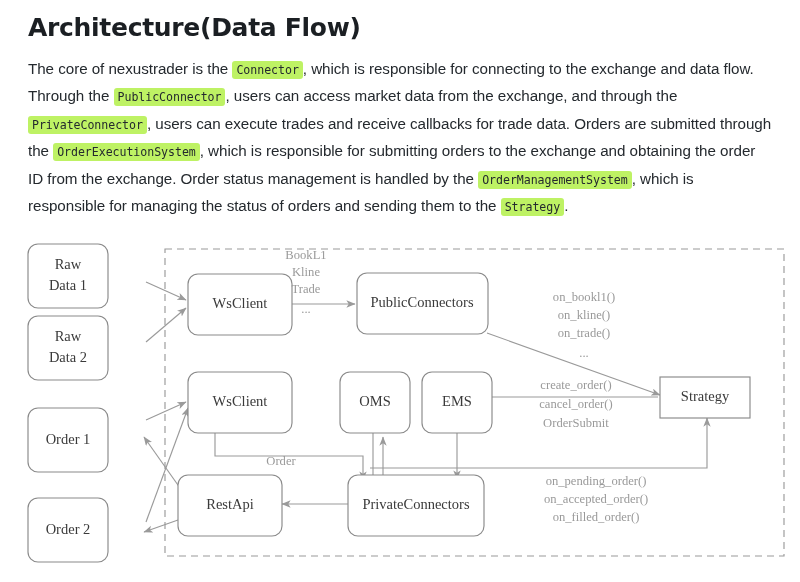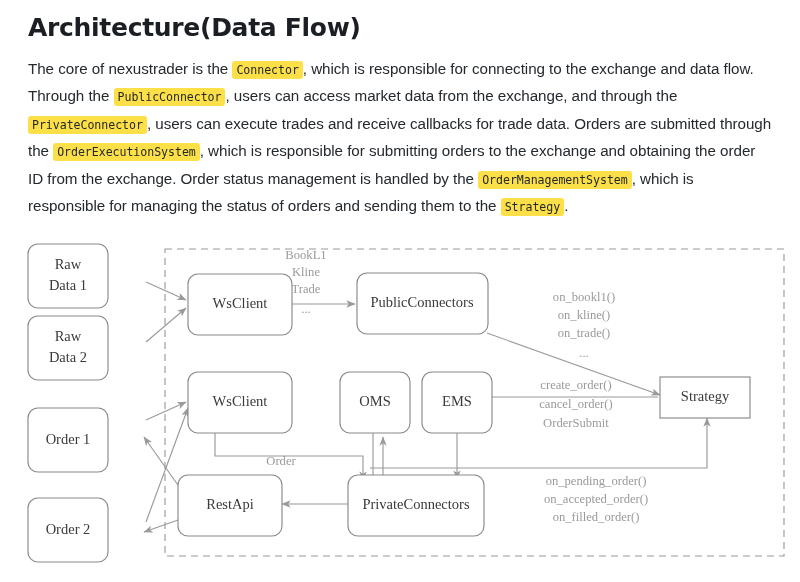--- a/index.html
+++ b/index.html
@@ -35,21 +35,21 @@
     font-size: 15.2px;
     line-height: 25.5px;
     margin: 0;
     color: #24292e;
     letter-spacing: -0.05px;
     text-align: left;
   }
   code.inline-code {
     font-family: "DejaVu Sans Mono", monospace;
     font-size: 11.6px;
-    background: #fde047;
+    background: #bef264;
     border-radius: 3px;
     padding: 2px 4px;
     color: #24292e;
     white-space: nowrap;
   }
   .diagram-wrap {
     position: relative;
     margin-left: -18px;
     margin-top: 9px;
   }

